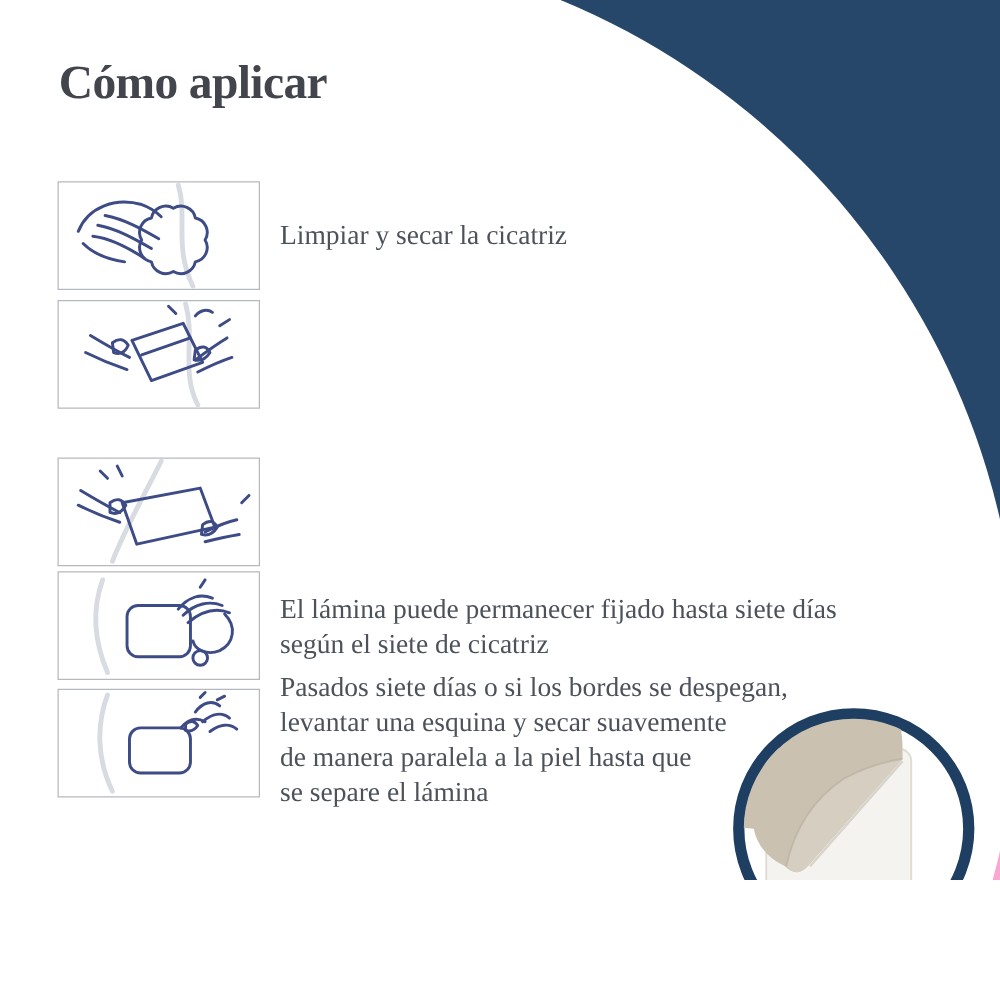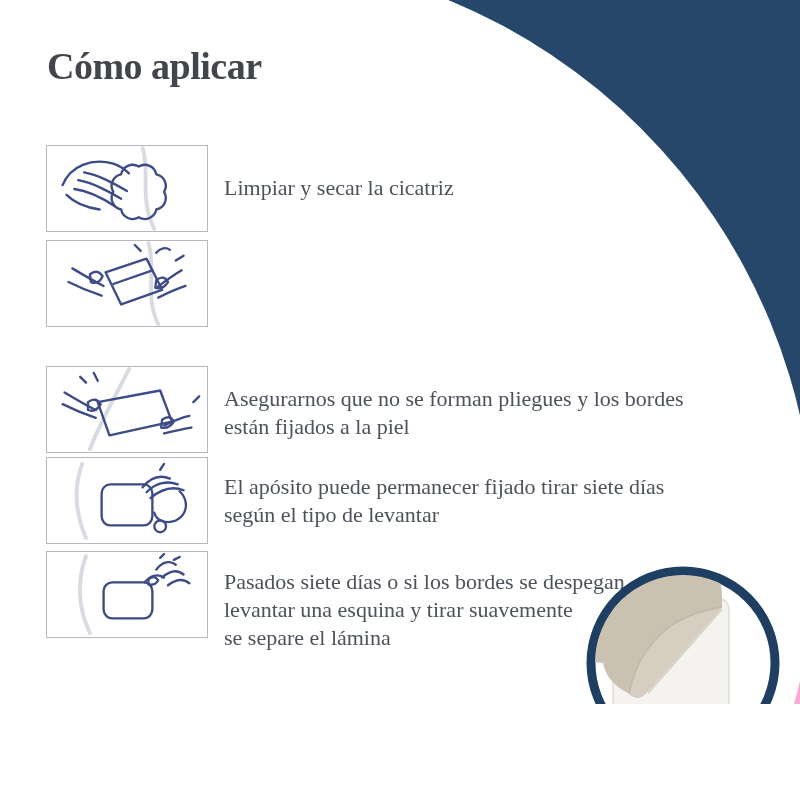--- a/index.html
+++ b/index.html
@@ -82,58 +82,55 @@
       <path class="stroke" d="M16,38 C28,44 38,48 50,52"></path>
       <path class="stroke" d="M42,36 Q50,30 55,38 Q50,47 42,44 Z"></path>
       <path class="stroke" d="M40,16 L34,10"></path>
       <path class="stroke" d="M52,14 L48,6"></path>
       <path class="stroke" d="M146,50 C136,52 128,56 120,60"></path>
       <path class="stroke" d="M148,62 C136,64 128,66 120,68"></path>
       <path class="stroke" d="M118,54 Q126,48 130,56 Q125,64 117,62 Z"></path>
       <path class="stroke" d="M150,36 L156,30"></path>
     </svg>
   </div>
-  <div class="step-text" style="top:385px">
-    <div>Asegurarnos que no se forman pliegues y los bordes</div>
-    <div>están fijados a la piel</div>
-  </div>
 
   <div class="icon-box" style="top:457px">
     <svg viewBox="0 0 164 87">
       <path class="scar" d="M36,6 C28,28 28,54 40,82"></path>
       <rect class="stroke" x="56" y="27" width="52" height="42" rx="9"></rect>
       <path class="stroke" d="M98,30 C106,20 116,17 126,21"></path>
       <path class="stroke" d="M102,35 C112,25 124,23 134,27"></path>
       <path class="stroke" d="M106,41 C118,31 130,29 140,33"></path>
       <path class="stroke" d="M136,34 C146,44 144,58 132,64 C122,68 112,64 110,56"></path>
       <circle class="stroke" cx="116" cy="70" r="6"></circle>
       <path class="stroke" d="M116,12 L120,6"></path>
     </svg>
   </div>
   <div class="step-text" style="top:473px">
-    <div>El apósito puede permanecer fijado tirar siete días</div>
-    <div>según el tipo de levantar</div>
+    <div>El lámina puede permanecer fijado hasta siete días</div>
+    <div>según el siete de cicatriz</div>
   </div>
 
   <div class="icon-box" style="top:551px">
     <svg viewBox="0 0 164 87">
       <path class="scar" d="M40,4 C31,28 31,56 44,83"></path>
       <rect class="stroke" x="58" y="31" width="50" height="37" rx="9"></rect>
       <path class="stroke" d="M100,31 C106,24 113,22 120,26"></path>
       <path class="stroke" d="M112,18 C118,10 126,8 132,13"></path>
       <path class="stroke" d="M118,26 C126,19 134,18 140,23"></path>
       <path class="stroke" d="M124,34 C132,28 140,27 146,32"></path>
       <path class="stroke" d="M104,28 Q110,23 114,29 Q110,35 104,33 Z"></path>
       <path class="stroke" d="M116,6 L120,2"></path>
       <path class="stroke" d="M130,8 L136,5"></path>
     </svg>
   </div>
-  <div class="step-text" style="top:568px">
+  <div class="step-text" style="top:536px">
     <div>Pasados siete días o si los bordes se despegan,</div>
-    <div>levantar una esquina y tirar suavemente</div>
+    <div>levantar una esquina y secar suavemente</div>
+    <div>de manera paralela a la piel hasta que</div>
     <div>se separe el lámina</div>
   </div>
 
   <svg class="product-photo" viewBox="0 0 200 200">
     <defs>
       <clipPath id="pclip">
           <circle cx="100" cy="100" r="88"></circle>
         </clipPath>
     </defs>
     <circle cx="100" cy="100" r="92" fill="#ffffff" stroke="#1e3f62" stroke-width="9"></circle>

